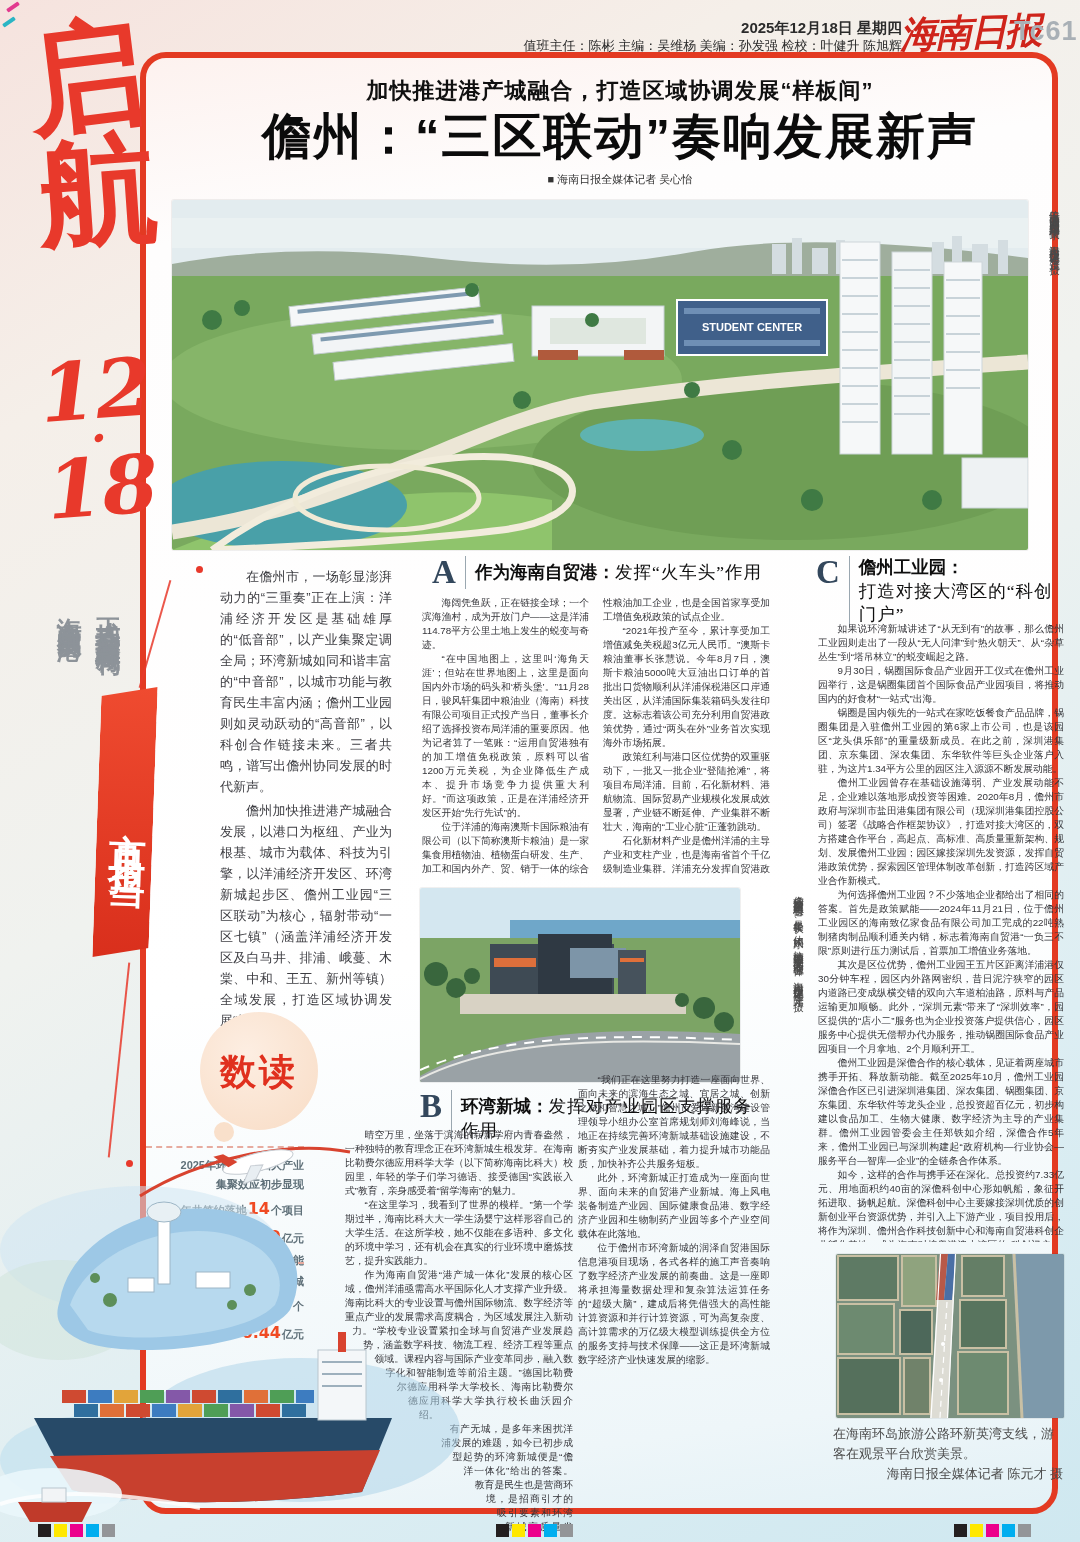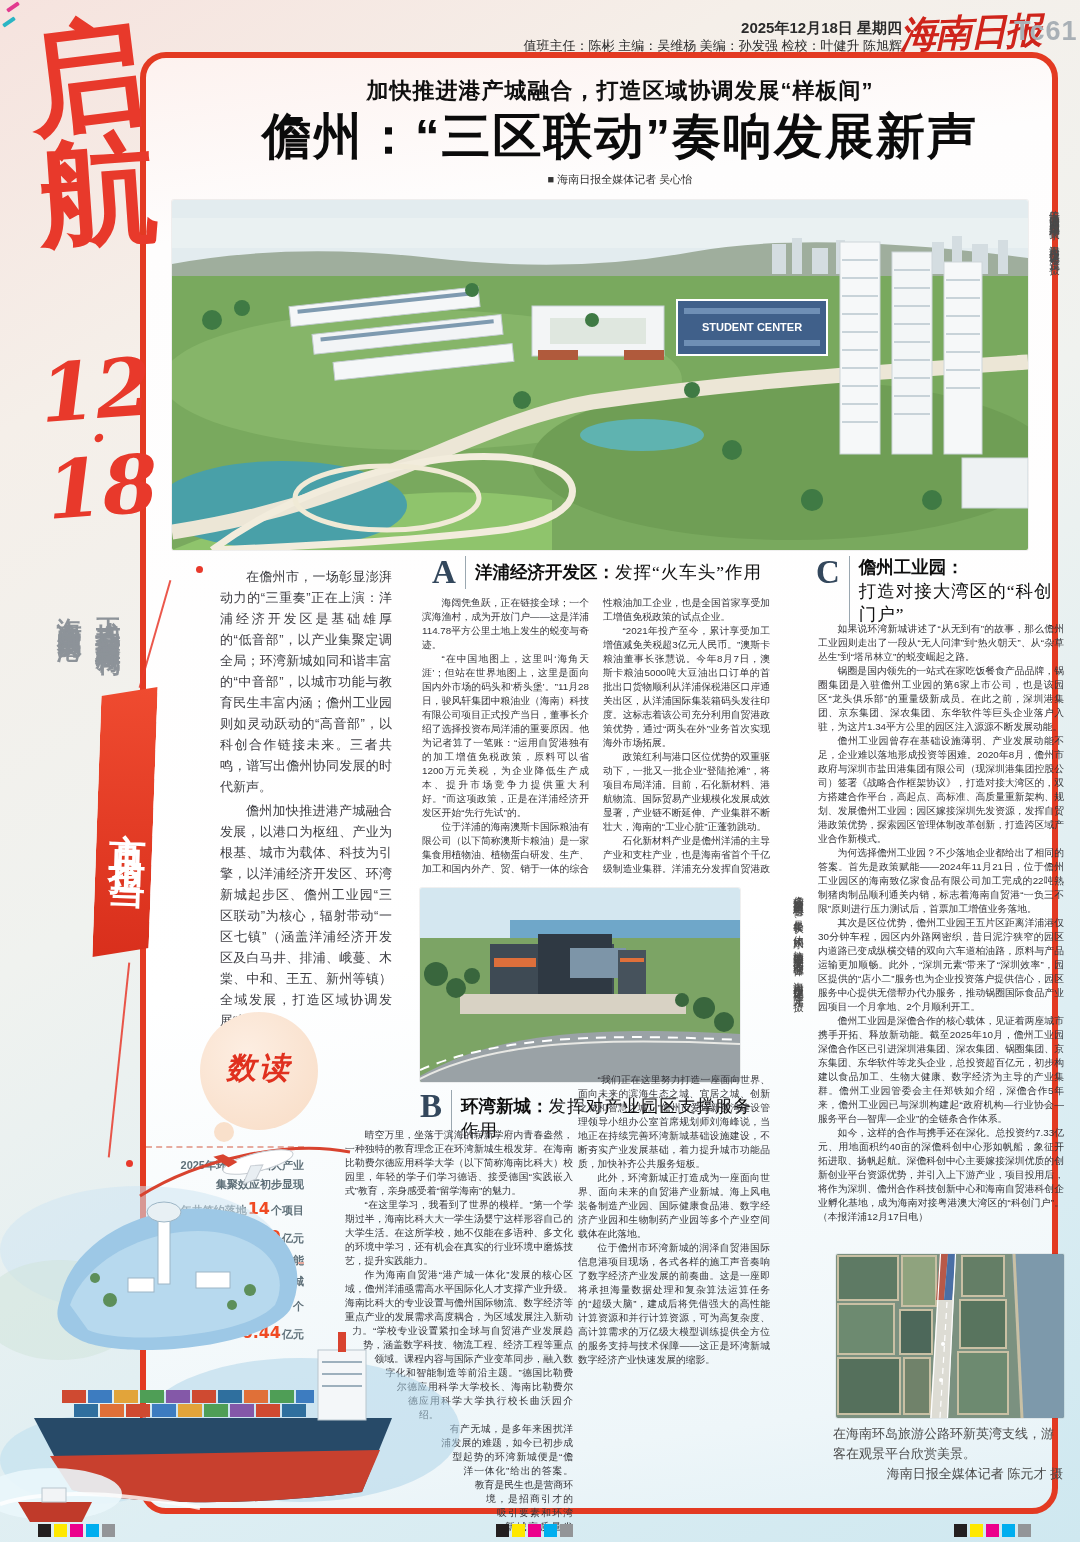--- a/index.html
+++ b/index.html
@@ -57,22 +57,22 @@
   
   .intro{left:176px;top:566px;width:172px;height:460px;font-size:13px;line-height:1.62;
     color:#3d3d42;text-align:justify;overflow:hidden;margin-left:44px;}
   .intro p{margin:0 0 2px;text-indent:2em;}
 
   
   .shudu-circle{left:200px;top:1012px;width:118px;height:118px;border-radius:50%;
     background:radial-gradient(circle at 40% 35%,#fdeee2,#f8dcc5);}
   .shudu-circle2{left:214px;top:1122px;width:20px;height:20px;border-radius:50%;
     background:#f9e0cb;}
-  .shudu-title{left:200px;top:1048px;width:118px;text-align:center;font-size:30px;font-weight:bold;
-    color:#e0301e;letter-spacing:3px;font-family:"DejaVu Serif",serif;font-style:italic;}
+  .shudu-title{left:200px;top:1048px;width:118px;text-align:center;font-size:36px;font-weight:bold;
+    color:#e0301e;letter-spacing:3px;font-family:"DejaVu Serif",serif;}
   .dash{position:absolute;border-top:2px dashed #e7ab9f;}
   .stats{position:absolute;text-align:right;font-size:11px;font-weight:bold;color:#5f7079;line-height:1.75;}
   .stats .num{color:#f04a23;font-size:16px;font-family:"DejaVu Sans",sans-serif;padding:0 1px;}
 
   
   .sec-head{position:absolute;display:flex;align-items:flex-start;justify-content:center;gap:9px;}
   .sec-letter{font-family:"Liberation Serif",serif;font-size:33px;font-weight:bold;color:#33475c;line-height:1;}
   .sec-divider{width:1px;background:#9aa7b0;align-self:stretch;}
   .sec-title{font-size:17.5px;color:#0e0e0e;padding-top:5px;line-height:1.35;}
   .sec-title b{font-weight:900;}
@@ -211,21 +211,21 @@
   <div class="dash" style="left:146px;top:1262px;width:158px;"></div>
   <div class="stats" style="left:142px;top:1272px;width:162px;">
       <div>三年来环湾新城</div>
       <div>累计签约落地项目<span class="num">39</span>个</div>
       <div>协议投资达<span class="num">296.44</span>亿元</div>
     </div>
 
   <div class="sec-head" style="left:424px;top:556px;width:346px;">
     <span class="sec-letter">A</span>
     <span class="sec-divider"></span>
-    <span class="sec-title"><b>洋浦经济开发区：</b><span class="lite">发挥“火车头”作用</span></span>
+    <span class="sec-title"><b>作为海南自贸港：</b><span class="lite">发挥“火车头”作用</span></span>
   </div>
   <div class="bodytext cols2" style="left:422px;top:596px;width:348px;height:288px;">
       <p>海阔凭鱼跃，正在链接全球；一个滨海渔村，成为开放门户——这是洋浦114.78平方公里土地上发生的蜕变与奇迹。</p>
       <p>“在中国地图上，这里叫‘海角天涯’；但站在世界地图上，这里是面向国内外市场的码头和‘桥头堡’。”11月28日，骏风轩集团中粮油业（海南）科技有限公司项目正式投产当日，董事长介绍了选择投资布局洋浦的重要原因。他为记者算了一笔账：“运用自贸港独有的加工增值免税政策，原料可以省1200万元关税，为企业降低生产成本、提升市场竞争力提供重大利好。”而这项政策，正是在洋浦经济开发区开始“先行先试”的。</p>
       <p>位于洋浦的海南澳斯卡国际粮油有限公司（以下简称澳斯卡粮油）是一家集食用植物油、植物蛋白研发、生产、加工和国内外产、贸、销于一体的综合性粮油加工企业，也是全国首家享受加工增值免税政策的试点企业。</p>
       <p>“2021年投产至今，累计享受加工增值减免关税超3亿元人民币。”澳斯卡粮油董事长张慧说。今年8月7日，澳斯卡粮油5000吨大豆油出口订单的首批出口货物顺利从洋浦保税港区口岸通关出区，从洋浦国际集装箱码头发往印度。这标志着该公司充分利用自贸港政策优势，通过“两头在外”业务首次实现海外市场拓展。</p>
       <p>政策红利与港口区位优势的双重驱动下，一批又一批企业“登陆抢滩”，将项目布局洋浦。目前，石化新材料、港航物流、国际贸易产业规模化发展成效显著，产业链不断延伸、产业集群不断壮大，海南的“工业心脏”正蓬勃跳动。</p>
       <p>石化新材料产业是儋州洋浦的主导产业和支柱产业，也是海南省首个千亿级制造业集群。洋浦充分发挥自贸港政策优势，立足区域特点、港口岸线资源和产业基础，利用国内国际两个市场、两种资源，着力延链补链强链，目前已经形成以千万吨炼油和百万吨乙烯为依托，炼油、芳烃、烯烃新材料三路并行的产业链格局。</p>
     </div>
 
@@ -256,20 +256,21 @@
   </div>
   <div class="abs vcap" style="left:744px;top:888px;width:62px;height:194px;">儋州环湾新区邻里中心项目，是集餐饮、休闲娱乐、旅游购物等业态于一体的商业综合体。 海南日报全媒体记者 陈元才 摄</div>
 
   <div class="sec-head" style="left:816px;top:556px;width:250px;justify-content:flex-start;">
     <span class="sec-letter">C</span>
     <span class="sec-divider"></span>
     <span class="sec-title" style="padding-top:0;"><b>儋州工业园：</b><br><span class="lite">打造对接大湾区的“科创门户”</span></span>
   </div>
   <div class="bodytext" style="left:818px;top:622px;width:246px;height:620px;">
       <p>如果说环湾新城讲述了“从无到有”的故事，那么儋州工业园则走出了一段从“无人问津”到“热火朝天”、从“杂草丛生”到“塔吊林立”的蜕变崛起之路。</p>
+      <p>9月30日，锅圈国际食品产业园开工仪式在儋州工业园举行，这是锅圈集团首个国际食品产业园项目，将推动国内的好食材“一站式”出海。</p>
       <p>锅圈是国内领先的一站式在家吃饭餐食产品品牌，锅圈集团是入驻儋州工业园的第6家上市公司，也是该园区“龙头俱乐部”的重量级新成员。在此之前，深圳港集团、京东集团、深农集团、东华软件等巨头企业落户入驻，为这片1.34平方公里的园区注入源源不断发展动能。</p>
       <p>儋州工业园曾存在基础设施薄弱、产业发展动能不足，企业难以落地形成投资等困难。2020年8月，儋州市政府与深圳市盐田港集团有限公司（现深圳港集团控股公司）签署《战略合作框架协议》，打造对接大湾区的，双方搭建合作平台，高起点、高标准、高质量重新架构、规划、发展儋州工业园；园区嫁接深圳先发资源，发挥自贸港政策优势，探索园区管理体制改革创新，打造跨区域产业合作新模式。</p>
       <p>为何选择儋州工业园？不少落地企业都给出了相同的答案。首先是政策赋能——2024年11月21日，位于儋州工业园区的海南致亿家食品有限公司加工完成的22吨熟制猪肉制品顺利通关内销，标志着海南自贸港“一负三不限”原则进行压力测试后，首票加工增值业务落地。</p>
       <p>其次是区位优势，儋州工业园王五片区距离洋浦港仅30分钟车程，园区内外路网密织，昔日泥泞狭窄的园区内道路已变成纵横交错的双向六车道柏油路，原料与产品运输更加顺畅。此外，“深圳元素”带来了“深圳效率”，园区提供的“店小二”服务也为企业投资落户提供信心，园区服务中心提供无偿帮办代办服务，推动锅圈国际食品产业园项目一个月拿地、2个月顺利开工。</p>
       <p>儋州工业园是深儋合作的核心载体，见证着两座城市携手开拓、释放新动能。截至2025年10月，儋州工业园深儋合作区已引进深圳港集团、深农集团、锅圈集团、京东集团、东华软件等龙头企业，总投资超百亿元，初步构建以食品加工、生物大健康、数字经济为主导的产业集群。儋州工业园管委会主任郑铁如介绍，深儋合作5年来，儋州工业园已与深圳构建起“政府机构—行业协会—服务平台—智库—企业”的全链条合作体系。</p>
       <p>如今，这样的合作与携手还在深化。总投资约7.33亿元、用地面积约40亩的深儋科创中心形如帆船，象征开拓进取、扬帆起航。深儋科创中心主要嫁接深圳优质的创新创业平台资源优势，并引入上下游产业，项目投用后，将作为深圳、儋州合作科技创新中心和海南自贸港科创企业孵化基地，成为海南对接粤港澳大湾区的“科创门户”。（本报洋浦12月17日电）</p>
     </div>
 
   <div class="sec-head" style="left:420px;top:1090px;width:350px;">
     <span class="sec-letter">B</span>

